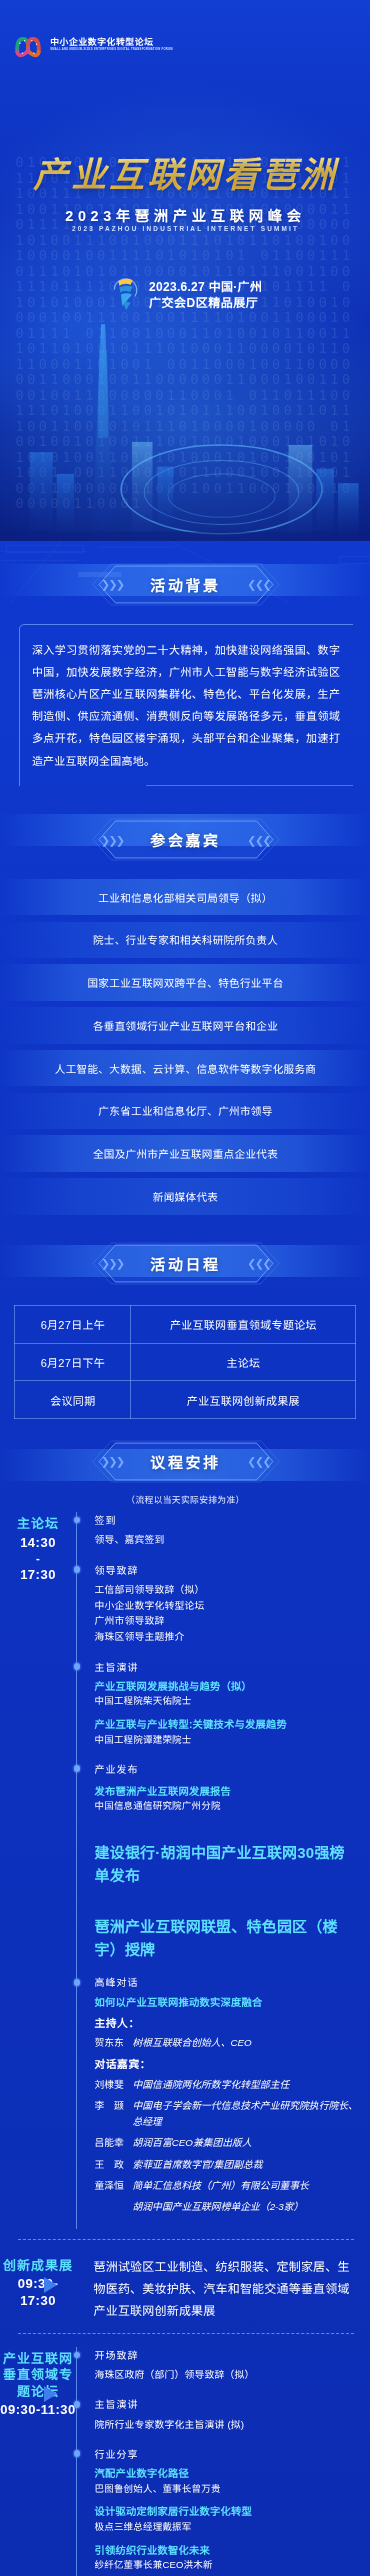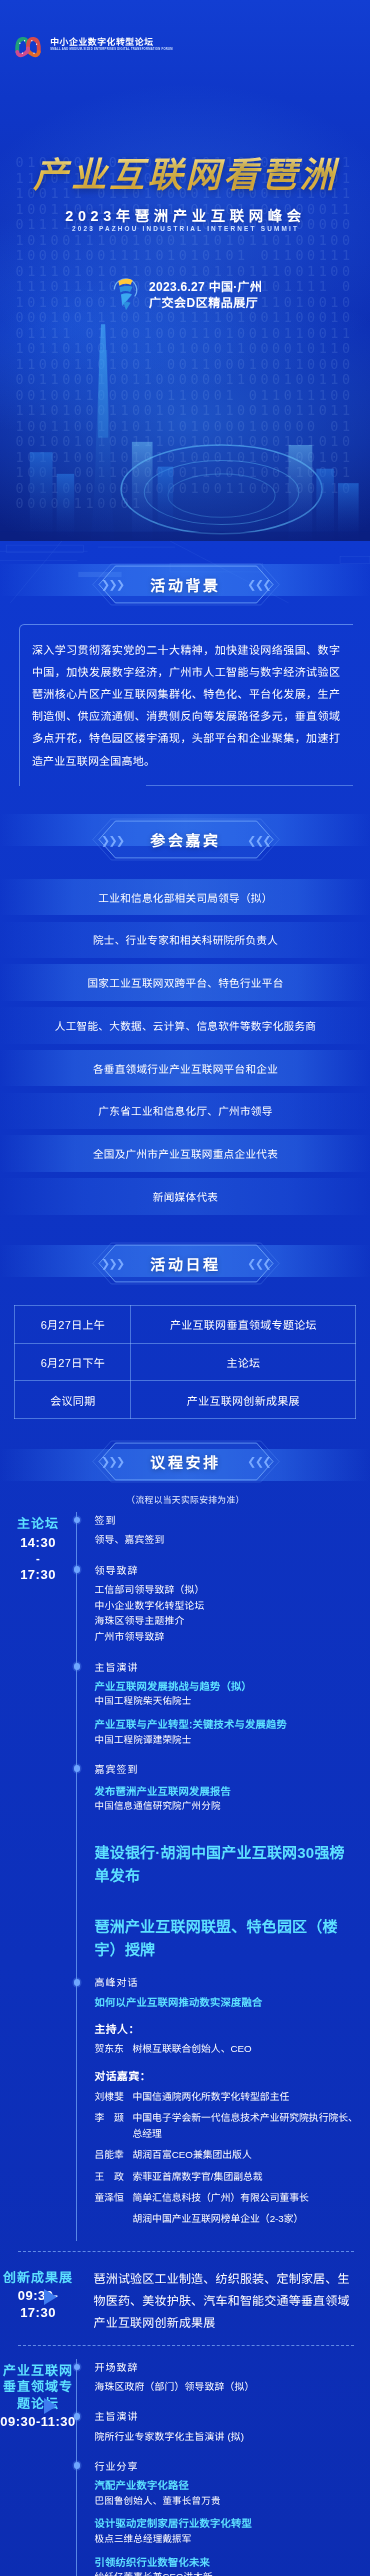--- a/index.html
+++ b/index.html
@@ -144,24 +144,24 @@
   .ag-dot {
     position:absolute; left:-21px; top:4.6px; width:6.7px; height:6.7px; border-radius:50%;
     background:#6ea6ff; box-shadow:0 0 0 1.5px rgba(110,166,255,.25);
   }
   .ag-h { font-size:10px; font-weight:normal; letter-spacing:1px; color:#ffffff; margin-bottom:5.2px; }
   .ag-line { font-size:9.8px; line-height:1.62; color:#ffffff; letter-spacing:0.2px; }
   .ag-topic { font-size:10.3px; font-weight:bold; color:#5de0ff; letter-spacing:0.2px; line-height:1.5; margin-top:8.2px; }
   .ag-topic.first { margin-top:0; }
   .ag-speaker { font-size:9.5px; color:#ffffff; letter-spacing:0.2px; line-height:1.55; }
   .ag-plain { font-size:15px; font-weight:bold; color:#5de0ff; letter-spacing:0.2px; line-height:1.55; margin-top:27px; }
-  .ag-label { font-size:10.8px; font-weight:bold; color:#ffffff; letter-spacing:0.5px; margin-top:10px; }
+  .ag-label { font-size:10.8px; font-weight:bold; color:#ffffff; letter-spacing:0.5px; margin-top:4px; }
   .ag-person { font-size:9.8px; color:#ffffff; line-height:1.65; margin-top:5.2px; display:flex; }
   .ag-person .nm { min-width:38px; flex:none; }
-  .ag-person .rl { flex:1; }
+  .ag-person .rl { flex:1;font-style:italic; }
   .ag-body.noline { border-left:none; padding-left:17.5px; }
 
   .dash-sep { height:0.5px; margin:10.3px 17.5px 13.4px; border-top:0.8px dashed rgba(150,195,255,.62); }
 </style>
 </head>
 <body>
 
 <div class="page">
 
   <div class="hero">
@@ -295,22 +295,22 @@
         <span class="chev l">❯❯❯</span>
         <span class="chev r">❮❮❮</span>
         <span class="sec-title">参会嘉宾</span>
       </div>
     </div>
 
     <div class="guest-list" id="guest-list">
         <div class="guest-item">工业和信息化部相关司局领导（拟）</div>
         <div class="guest-item">院士、行业专家和相关科研院所负责人</div>
         <div class="guest-item">国家工业互联网双跨平台、特色行业平台</div>
+        <div class="guest-item">各垂直领域行业产业互联网平台和企业</div>
         <div class="guest-item">人工智能、大数据、云计算、信息软件等数字化服务商</div>
-        <div class="guest-item">各垂直领域行业产业互联网平台和企业</div>
         <div class="guest-item">广东省工业和信息化厅、广州市领导</div>
         <div class="guest-item">全国及广州市产业互联网重点企业代表</div>
         <div class="guest-item">新闻媒体代表</div>
       </div>
 
     <div class="sec-wrap" style="padding-top:18.5px">
       <div class="sec-band"></div>
       <div class="sec-hex">
         <svg viewBox="0 0 400 84">
           <polygon points="30,42 62,6 338,6 370,42 338,78 62,78" fill="rgba(70,140,255,.16)" stroke="#7fb4ff" stroke-width="1.4"></polygon>
@@ -365,34 +365,34 @@
             <div class="ag-block">
               <span class="ag-dot"></span>
               <div class="ag-h">签到</div>
               <div class="ag-line">领导、嘉宾签到</div>
             </div>
             <div class="ag-block">
               <span class="ag-dot"></span>
               <div class="ag-h">领导致辞</div>
               <div class="ag-line">工信部司领导致辞（拟）</div>
               <div class="ag-line">中小企业数字化转型论坛</div>
+              <div class="ag-line">广州市领导致辞</div>
               <div class="ag-line">海珠区领导主题推介</div>
-              <div class="ag-line">广州市领导致辞</div>
             </div>
             <div class="ag-block">
               <span class="ag-dot"></span>
               <div class="ag-h">主旨演讲</div>
               <div class="ag-topic first">产业互联网发展挑战与趋势（拟）</div>
               <div class="ag-speaker">中国工程院柴天佑院士</div>
               <div class="ag-topic">产业互联与产业转型:关键技术与发展趋势</div>
               <div class="ag-speaker">中国工程院谭建荣院士</div>
             </div>
             <div class="ag-block">
               <span class="ag-dot"></span>
-              <div class="ag-h">嘉宾签到</div>
+              <div class="ag-h">产业发布</div>
               <div class="ag-topic">发布琶洲产业互联网发展报告</div>
               <div class="ag-speaker">中国信息通信研究院广州分院</div>
               <div class="ag-plain">建设银行·胡润中国产业互联网30强榜单发布</div>
               <div class="ag-plain">琶洲产业互联网联盟、特色园区（楼宇）授牌</div>
             </div>
             <div class="ag-block">
               <span class="ag-dot"></span>
               <div class="ag-h">高峰对话</div>
               <div class="ag-topic first">如何以产业互联网推动数实深度融合</div>
               <div class="ag-label">主持人：</div>

